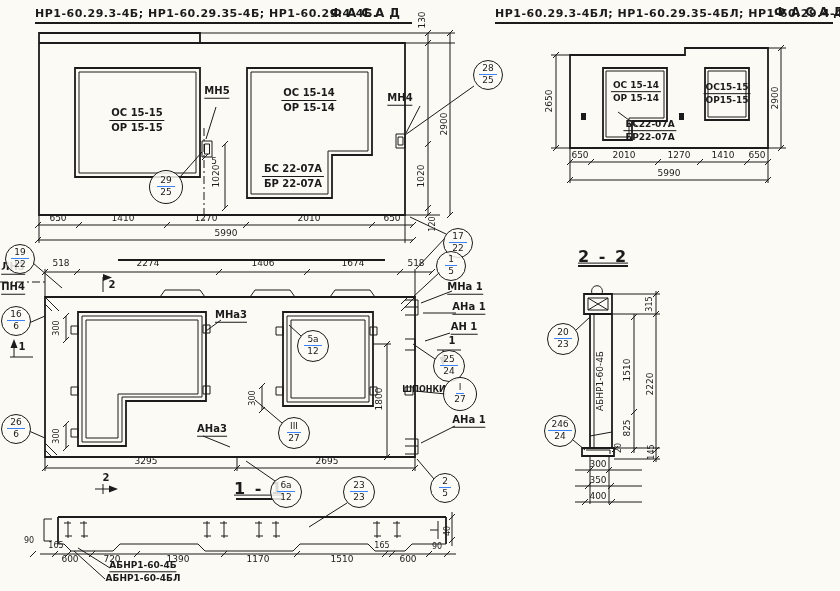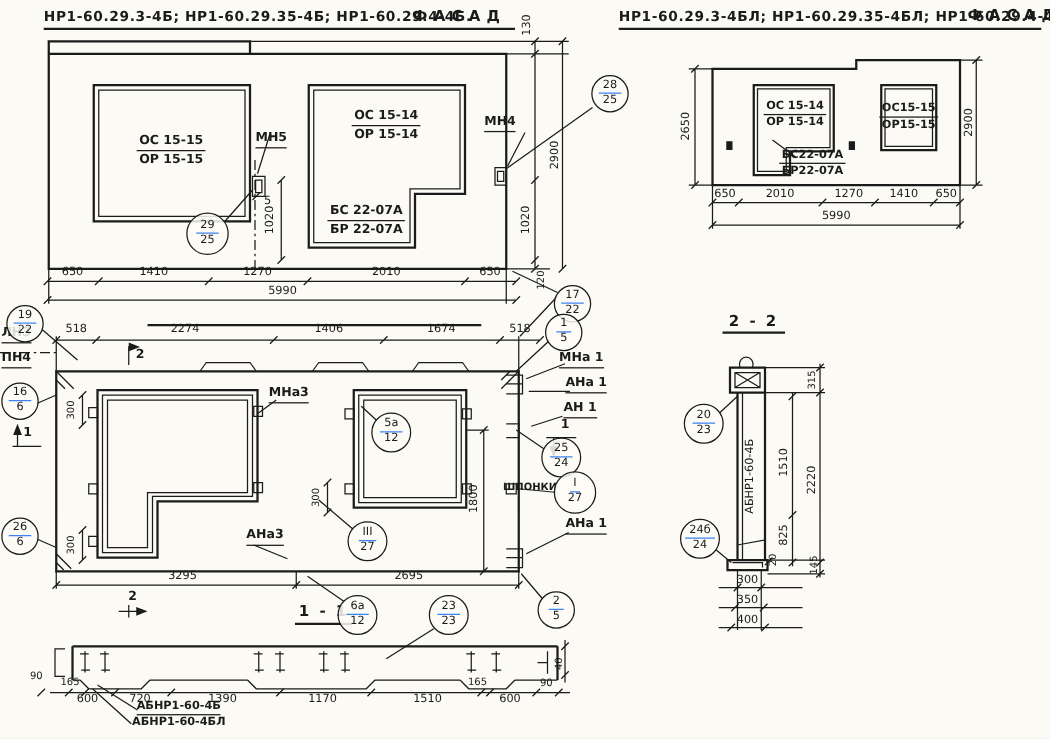--- a/index.html
+++ b/index.html
@@ -8,21 +8,21 @@
   svg.geo{position:absolute;left:0;top:0;}
   .lbl{position:absolute;font-size:10px;line-height:1.05;white-space:nowrap;
        transform:translate(-50%,-50%);color:#1b1b1b;}
   .tl{transform:none;}
   .v{transform:translate(-50%,-50%) rotate(-90deg);}
   .s9{font-size:9px;} .s8{font-size:8px;}
   .b{font-weight:bold;}
   .ttl{font-weight:bold;font-size:11px;letter-spacing:.5px;}
   .fas{font-weight:bold;font-size:12px;letter-spacing:5px;}
   .sp{letter-spacing:4px;word-spacing:9px;font-weight:bold;font-size:11px;}
-  .st{font-weight:bold;font-size:12px;letter-spacing:2px;}
+  .st{font-weight:bold;font-size:16px;letter-spacing:2px;text-decoration:underline;}
   .ul{border-bottom:1.2px solid #1b1b1b;padding-bottom:1px;}
   .frac{position:absolute;transform:translate(-50%,-50%);text-align:center;
         font-size:10px;line-height:1.15;font-weight:bold;}
   .frac .ft{display:block;border-bottom:1.2px solid #1b1b1b;padding:0 2px 1px;}
   .frac .fb{display:block;padding-top:1px;}
   .circ{position:absolute;transform:translate(-50%,-50%);width:28px;height:28px;
         border:1.3px solid #1b1b1b;border-radius:50%;display:flex;flex-direction:column;
         align-items:center;justify-content:center;font-size:9px;line-height:1.1;
         background:rgba(251,250,244,.85);}
   .circ .ct{border-bottom:1px solid #3b82f6;padding:0 3px;}
@@ -116,21 +116,21 @@
       <span class="fb">ОР 15-15</span>
 </div>
 <div class="frac" style="left:309px;top:100px">
   <span class="ft">ОС 15-14</span>
       <span class="fb">ОР 15-14</span>
 </div>
 <div class="frac" style="left:293px;top:176px">
   <span class="ft">БС 22-07А</span>
       <span class="fb">БР 22-07А</span>
 </div>
-<div class="lbl b ul" style="left:217px;top:112px">МН5</div>
+<div class="lbl b ul" style="left:217px;top:92px">МН5</div>
 <div class="lbl b ul" style="left:400px;top:99px">МН4</div>
 <div class="lbl s9" style="left:58px;top:219px">650</div>
 <div class="lbl s9" style="left:123px;top:219px">1410</div>
 <div class="lbl s9" style="left:206px;top:219px">1270</div>
 <div class="lbl s9" style="left:309px;top:219px">2010</div>
 <div class="lbl s9" style="left:392px;top:219px">650</div>
 <div class="lbl s9" style="left:226px;top:234px">5990</div>
 <div class="lbl s9 v" style="left:423px;top:20px">130</div>
 <div class="lbl s9 v" style="left:445px;top:124px">2900</div>
 <div class="lbl s9 v" style="left:422px;top:176px">1020</div>

